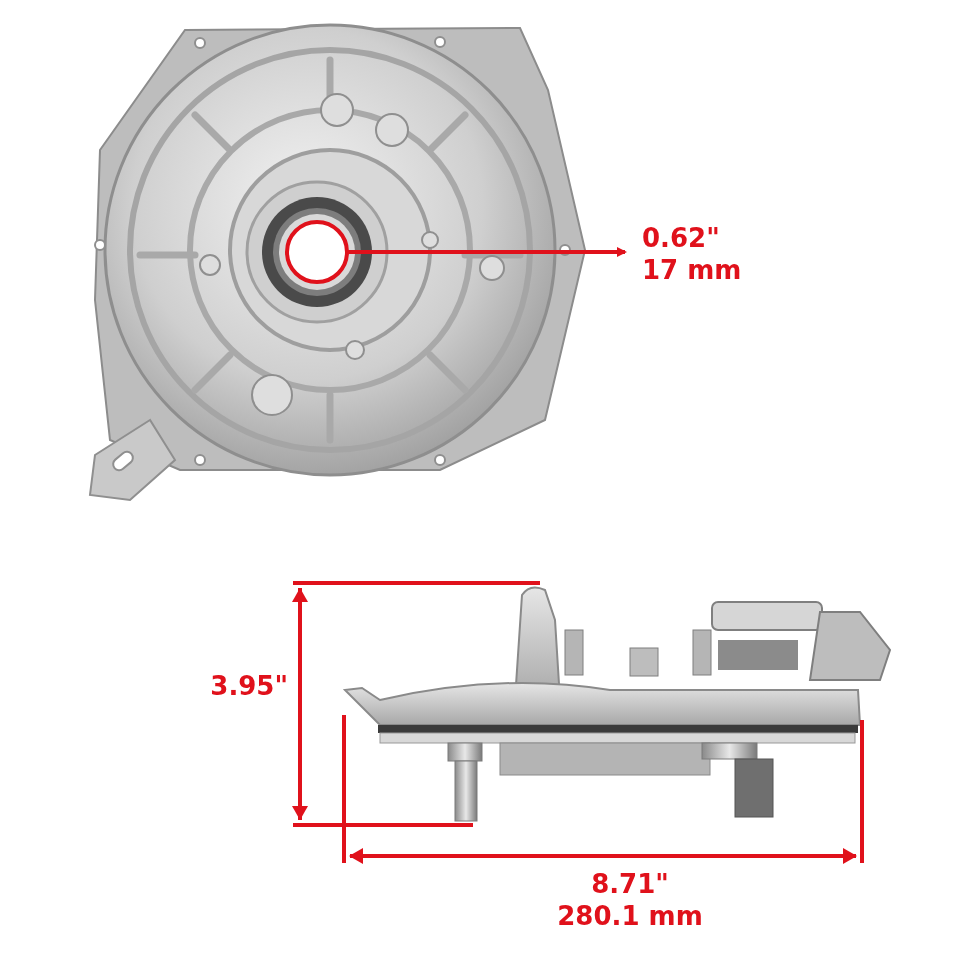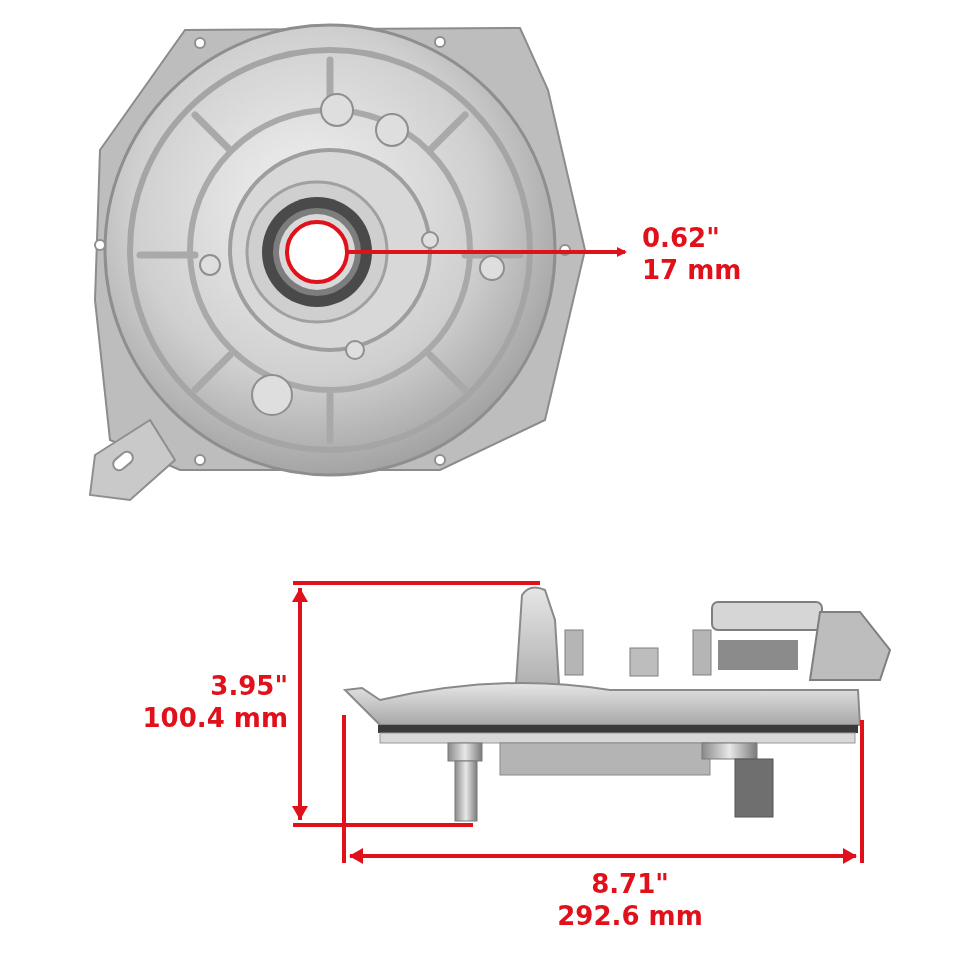--- a/index.html
+++ b/index.html
@@ -131,19 +131,18 @@
   </g>
 </svg>
 
 <div class="label" style="left:642px; top:222px;">
   <div>0.62"</div>
   <div>17 mm</div>
 </div>
 
 <div class="label right" style="left:130px; top:670px; width:158px;">
   <div>3.95"</div>
-  <div>100.4 mm</div>
 </div>
 
 <div class="label center" style="left:520px; top:868px; width:220px;">
   <div>8.71"</div>
-  <div>292.6 mm</div>
+  <div>280.1 mm</div>
 </div>
 
 </body></html>

